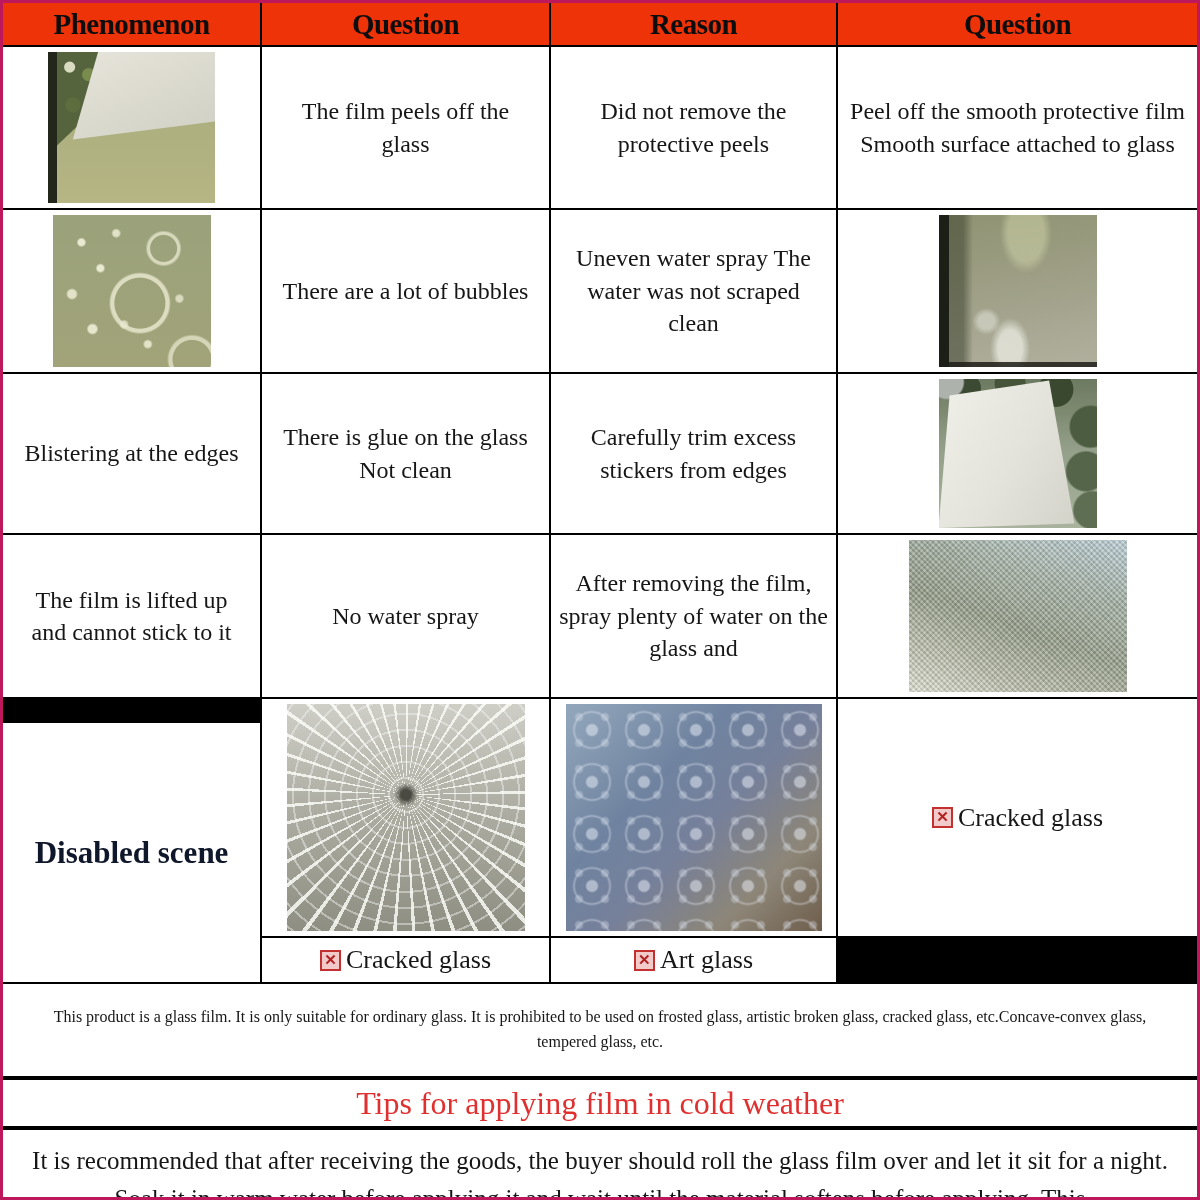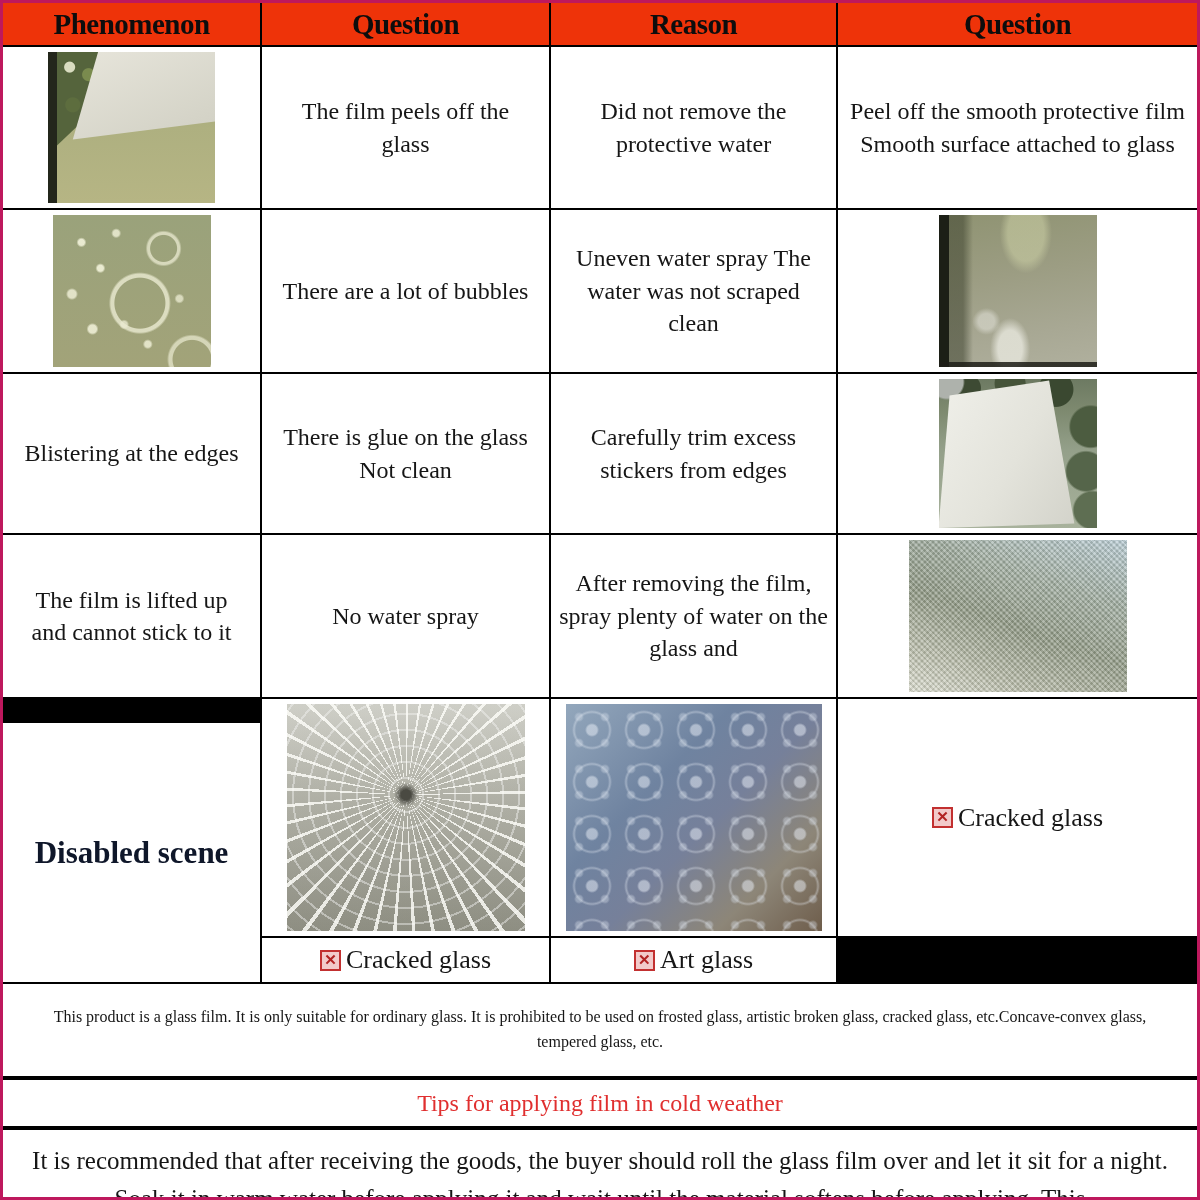--- a/index.html
+++ b/index.html
@@ -13,21 +13,21 @@
     gap:2px;
     font-family:Liberation Serif, serif;
   }
   .cell{background:#fff;display:flex;align-items:center;justify-content:center;
         text-align:center;color:#161616;overflow:hidden;}
   .hcell{background:#ee3309;font-weight:bold;font-size:29px;color:#0d0d0d;letter-spacing:-0.5px;}
   .txt{font-size:24px;line-height:1.35;padding:0 18px;}
   .sol{padding:16px 5px;}
   .span-all{grid-column:1 / -1;}
   .note{font-size:16px;line-height:1.55;padding:0 26px;}
-  .tips{color:#e02f2f;font-size:24px;border-top:2px solid #000;}
+  .tips{color:#e02f2f;font-size:32px;border-top:2px solid #000;}
   .bottom{font-size:25px;line-height:1.5;padding:0 14px;align-items:flex-start;padding-top:12px;border-top:2px solid #000;}
   .disabled-cell{grid-row:6 / span 2;grid-column:1;font-weight:bold;font-size:31px;color:#0f172a;margin-top:24px;}
 
   
   .photo{width:158px;height:calc(100% - 10px);position:relative;overflow:hidden;flex:none;}
   .photo-peel{
     border-left:9px solid #23261b;
     background:linear-gradient(180deg,#9aa06e 0%,#aeb080 50%,#b6b584 100%);
   }
   .photo-peel::before{content:"";position:absolute;inset:0;
@@ -115,21 +115,21 @@
 
   <div class="cell hcell">Phenomenon</div>
   <div class="cell hcell">Question</div>
   <div class="cell hcell">Reason</div>
   <div class="cell hcell">Question</div>
 
   <div class="cell">
     <div class="photo photo-peel"></div>
   </div>
   <div class="cell txt">The film peels off the glass</div>
-  <div class="cell txt">Did not remove the protective water</div>
+  <div class="cell txt">Did not remove the protective peels</div>
   <div class="cell txt sol">Peel off the smooth protective film Smooth surface attached to glass</div>
 
   <div class="cell">
     <div class="photo photo-bubbles"></div>
   </div>
   <div class="cell txt">There are a lot of bubbles</div>
   <div class="cell txt">Uneven water spray The water was not scraped clean</div>
 
   <div class="cell">
     <div class="photo photo-edge"></div>

